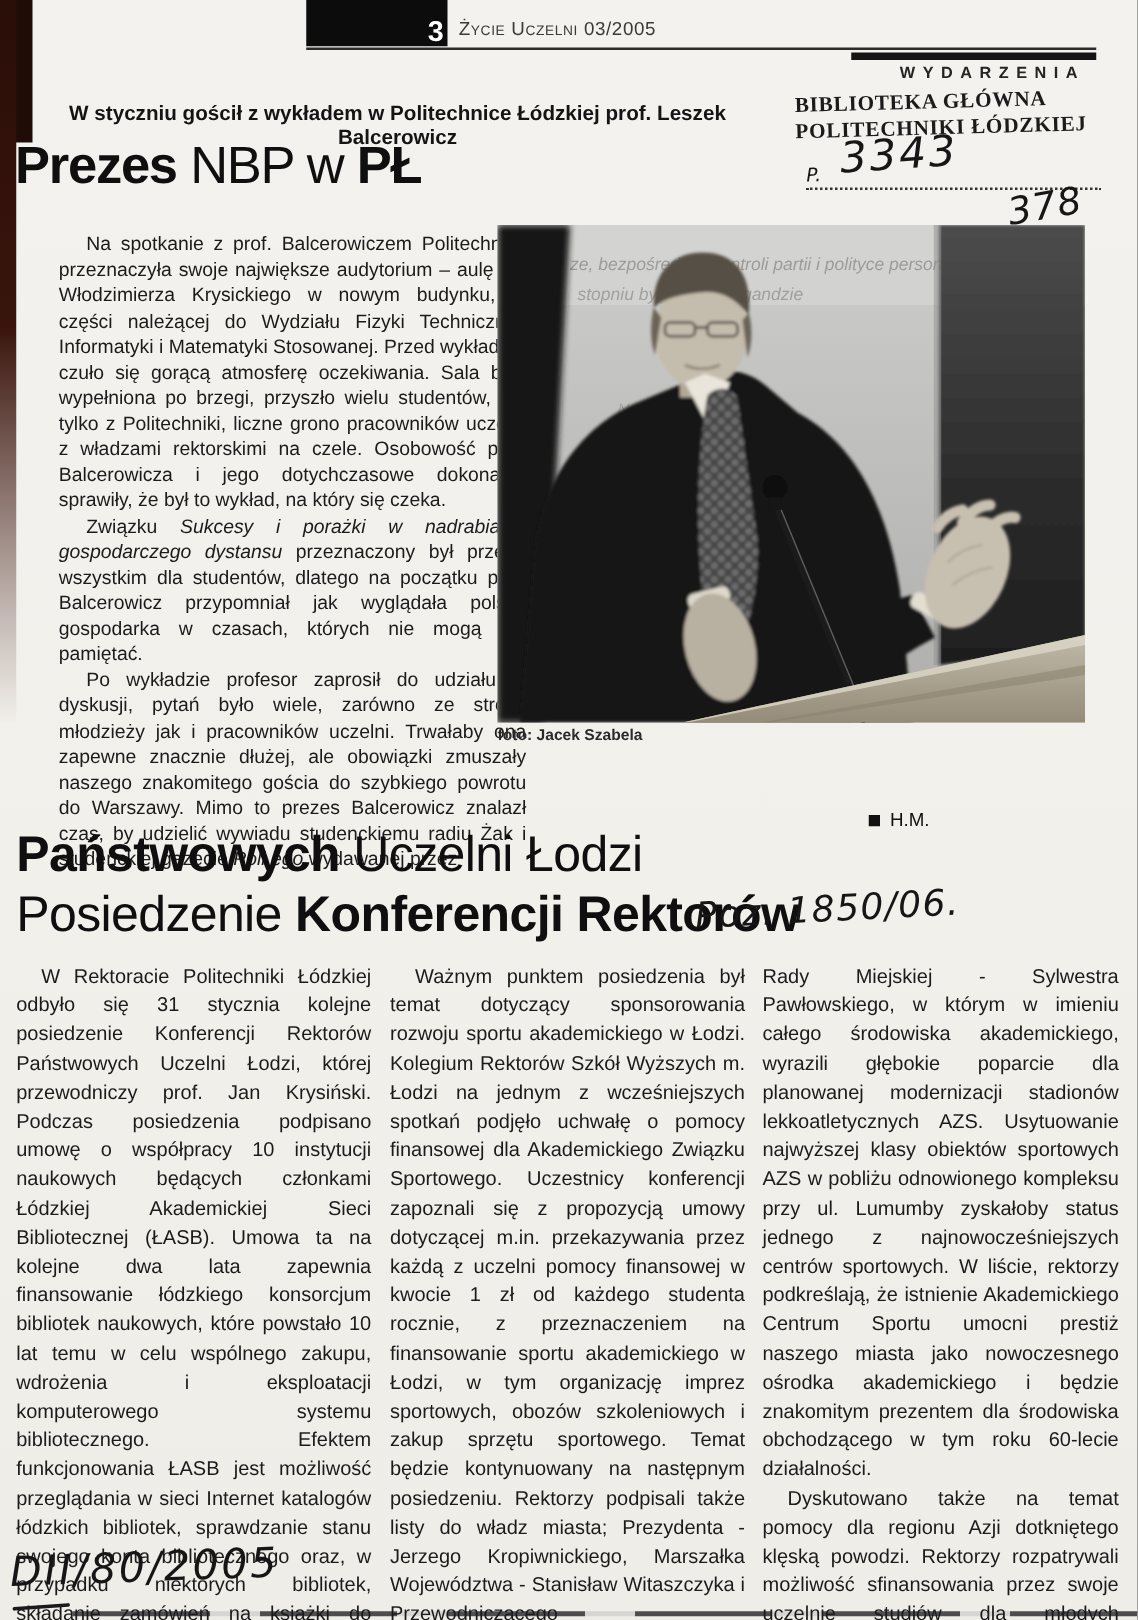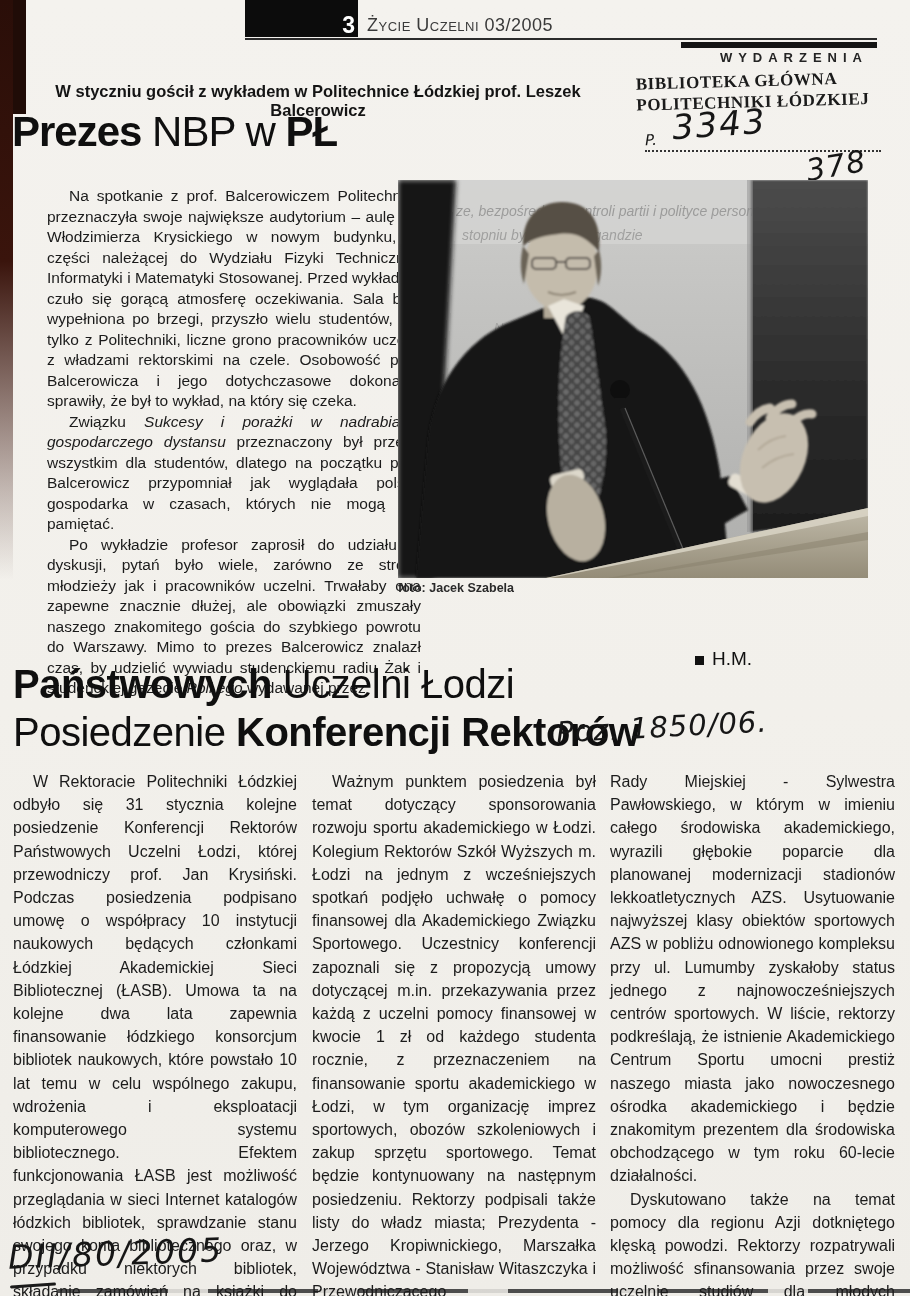--- a/index.html
+++ b/index.html
@@ -10,21 +10,21 @@
   }
   
   .corner-block{position:absolute;left:0;top:0;width:26px;height:114px;background:#200c07;}
   .edge-strip{position:absolute;left:0;top:0;width:13px;height:580px;
     background:linear-gradient(180deg,#2a0e08 0%,#3a140c 45%,rgba(58,20,12,.25) 85%,rgba(58,20,12,0) 100%);}
   .bottom-edge{position:absolute;left:58px;top:1289px;width:852px;height:4px;
     background:repeating-linear-gradient(90deg,#4d4d4d 0 110px,rgba(77,77,77,.15) 110px 150px);}
   
   .masthead-box{position:absolute;left:245px;top:0;width:113px;height:37px;background:#0c0c0c;}
   .masthead-num{position:absolute;right:3px;bottom:0px;color:#fff;font-size:23px;font-weight:bold;line-height:1;}
-  .masthead-title{position:absolute;left:367px;top:15px;font-size:18px;color:#3a3a3a;
+  .masthead-title{position:absolute;left:367px;top:15px;font-size:15px;color:#3a3a3a;
     font-variant:small-caps;letter-spacing:.5px;}
   .masthead-rule{position:absolute;left:245px;top:38px;width:632px;height:2px;background:#2b2b2b;}
   .section-bar{position:absolute;left:681px;top:42px;width:196px;height:6px;background:#141414;}
   .section-label{position:absolute;right:42px;top:50px;font-size:13px;font-weight:bold;
     letter-spacing:6px;color:#242424;}
   
   .stamp{position:absolute;left:636px;top:70px;width:260px;transform:rotate(-1.6deg);
     font-family:"Liberation Serif",serif;font-weight:bold;font-size:17px;line-height:21px;
     letter-spacing:.6px;color:#1b1b1b;}
   .hand{font-family:"DejaVu Sans",sans-serif;font-style:italic;color:#161616;}
@@ -44,21 +44,21 @@
   .seg-i{font-style:italic;}
   .a1col{position:absolute;left:13px;top:186px;width:374px;font-size:15.5px;line-height:20.5px;
     text-align:justify;color:#1b1b1b;padding-left:34px;}
   .a1col p{margin:0;text-indent:22px;}
   
   .photo{position:absolute;left:398px;top:180px;width:470px;height:398px;background:#bdbdbd;box-shadow:0 0 0 1px rgba(0,0,0,.15) inset;}
   .credit{position:absolute;left:398px;top:581px;width:470px;font-size:12.5px;color:#2a2a2a;
     font-family:"Liberation Sans",sans-serif;font-weight:bold;}
   .caption{position:absolute;left:390px;top:601px;width:414px;font-size:15.5px;line-height:23px;
     text-align:justify;color:#1b1b1b;}
-  .byline1{position:absolute;left:695px;top:648px;font-size:19px;color:#111;}
+  .byline1{position:absolute;left:695px;top:648px;font-size:15px;color:#111;}
   .sq{display:inline-block;width:9px;height:9px;background:#111;margin-right:8px;}
   
   .title2{position:absolute;left:13px;top:660px;width:780px;font-size:40px;line-height:48px;
     letter-spacing:-.5px;color:#0f0f0f;}
   .cols{position:absolute;top:770px;font-size:16px;line-height:23.2px;text-align:justify;color:#1b1b1b;}
   .col1{left:13px;width:284px;}
   .col2{left:312px;width:284px;}
   .col3{left:610px;width:285px;}
   .cols p{margin:0;text-indent:20px;}
   .cols p.cont{text-indent:0;}

